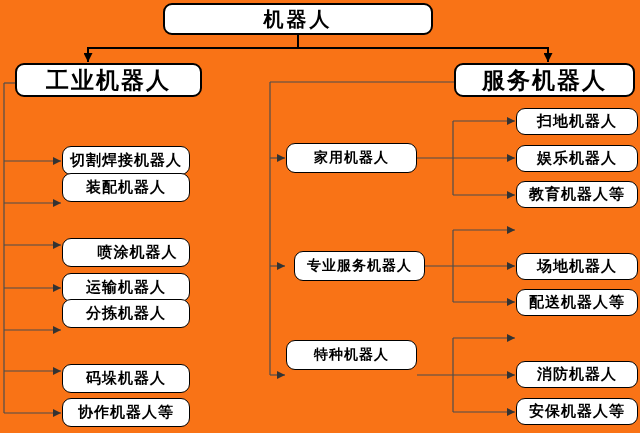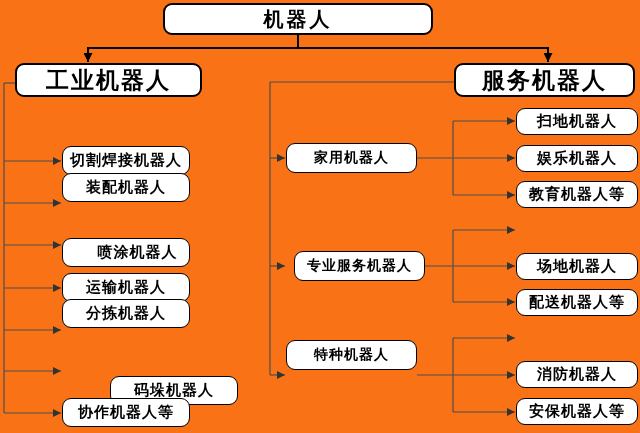--- a/index.html
+++ b/index.html
@@ -101,21 +101,21 @@
   <div class="node root">机器人</div>
 
   <div class="node lvl1 industrial">工业机器人</div>
   <div class="node lvl1 servicehead">服务机器人</div>
 
   <div class="node leaf-l" style="top:146px;border-radius:9px;">切割焊接机器人</div>
   <div class="node leaf-l" style="top:173px;">装配机器人</div>
   <div class="node leaf-l" style="top:238px;padding-left:23px;">喷涂机器人</div>
   <div class="node leaf-l" style="top:273px;">运输机器人</div>
   <div class="node leaf-l" style="top:299px;">分拣机器人</div>
-  <div class="node leaf-l" style="top:376px;margin-left:48px;">码垛机器人</div>
+  <div class="node leaf-l" style="top:364px;">码垛机器人</div>
   <div class="node leaf-l" style="top:398px;">协作机器人等</div>
 
   <div class="node mid" style="top:143px;">家用机器人</div>
   <div class="node mid" style="top:251px;margin-left:8px;">专业服务机器人</div>
   <div class="node mid" style="top:340px;">特种机器人</div>
 
   <div class="node leaf-r" style="top:108px;">扫地机器人</div>
   <div class="node leaf-r" style="top:145px;">娱乐机器人</div>
   <div class="node leaf-r" style="top:181px;">教育机器人等</div>
 

